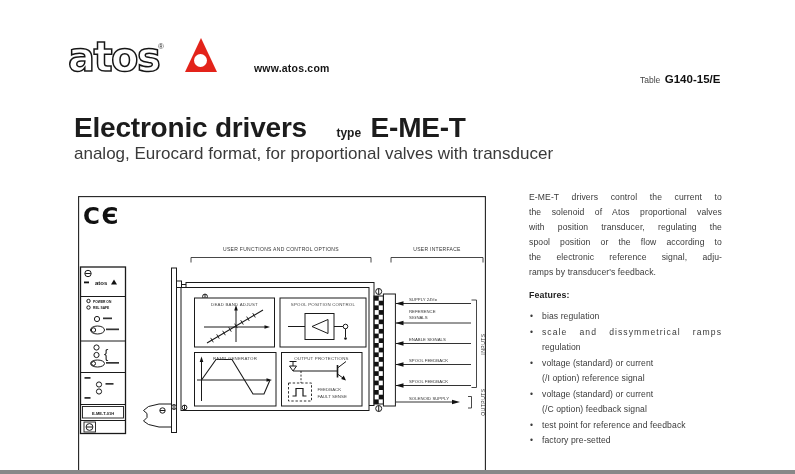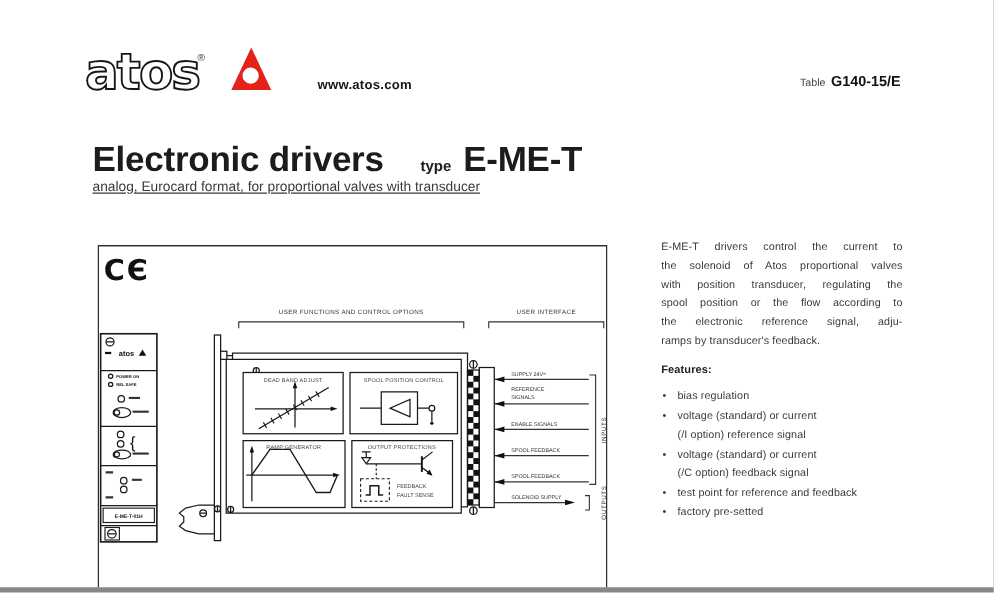--- a/index.html
+++ b/index.html
@@ -6,29 +6,29 @@
   body { background:#888; }
   .page { position:relative; width:795px; height:470px; background:#ffffff; overflow:hidden;
           font-family:"Liberation Sans", sans-serif; color:#222; }
 
   
   .logo-svg { position:absolute; left:66px; top:33px; }
   .tri-wrap { position:absolute; left:185px; top:38px; width:32px; height:34px; }
   .tri { width:0; height:0; border-left:16px solid transparent; border-right:16px solid transparent; border-bottom:34px solid #e3231a; }
   .tri-circle { position:absolute; left:9px; top:16px; width:13px; height:13px; border-radius:50%; background:#fff; }
   .website { position:absolute; left:254px; top:62px; font-size:10.5px; font-weight:bold; color:#161616; letter-spacing:0.2px; }
-  .tableref { position:absolute; left:640px; top:56px; white-space:nowrap; }
+  .tableref { position:absolute; left:640px; top:69px; white-space:nowrap; }
   .tbl-label { font-size:8.5px; color:#444; }
   .tbl-code { font-size:11.5px; font-weight:bold; color:#111; }
 
   
   .titleline { position:absolute; left:74px; top:112px; white-space:nowrap; color:#1c1c1c; }
   .t-main, .t-model { font-size:28px; font-weight:bold; letter-spacing:-0.2px; }
   .t-type { font-size:12px; font-weight:bold; margin:0 5px;padding-left:20px; }
-  .subtitle { position:absolute; left:74px; top:144px; font-size:11px; color:#3a3a3a;text-decoration:underline; }
+  .subtitle { position:absolute; left:74px; top:144px; font-size:17px; color:#3a3a3a; }
 
   
   .diag { position:absolute; left:78px; top:196px; }
   .diag text { stroke:none; }
 
   
   .desc { position:absolute; left:529px; top:190px; width:193px; font-size:8.6px; color:#3a3a3a; letter-spacing:0.1px; }
   .pline { line-height:15px; }
   .just { text-align:justify; text-align-last:justify; }
   .feat-title { margin-top:10px; font-size:8.8px; font-weight:bold; color:#222; }
@@ -222,20 +222,24 @@
       <div class="pline just">spool position or the flow according to</div>
       <div class="pline just">the electronic reference signal, adju-</div>
       <div class="pline">ramps by transducer's feedback.</div>
     </div>
     <div class="feat-title">Features:</div>
     <div class="features">
       <div class="feat-item">
         <div class="fline">bias regulation</div>
       </div>
       <div class="feat-item">
+        <div class="fline spread">scale and dissymmetrical ramps</div>
+        <div class="fline">regulation</div>
+      </div>
+      <div class="feat-item">
         <div class="fline">voltage (standard) or current</div>
         <div class="fline">(/I option) reference signal</div>
       </div>
       <div class="feat-item">
         <div class="fline">voltage (standard) or current</div>
         <div class="fline">(/C option) feedback signal</div>
       </div>
       <div class="feat-item">
         <div class="fline">test point for reference and feedback</div>
       </div>

